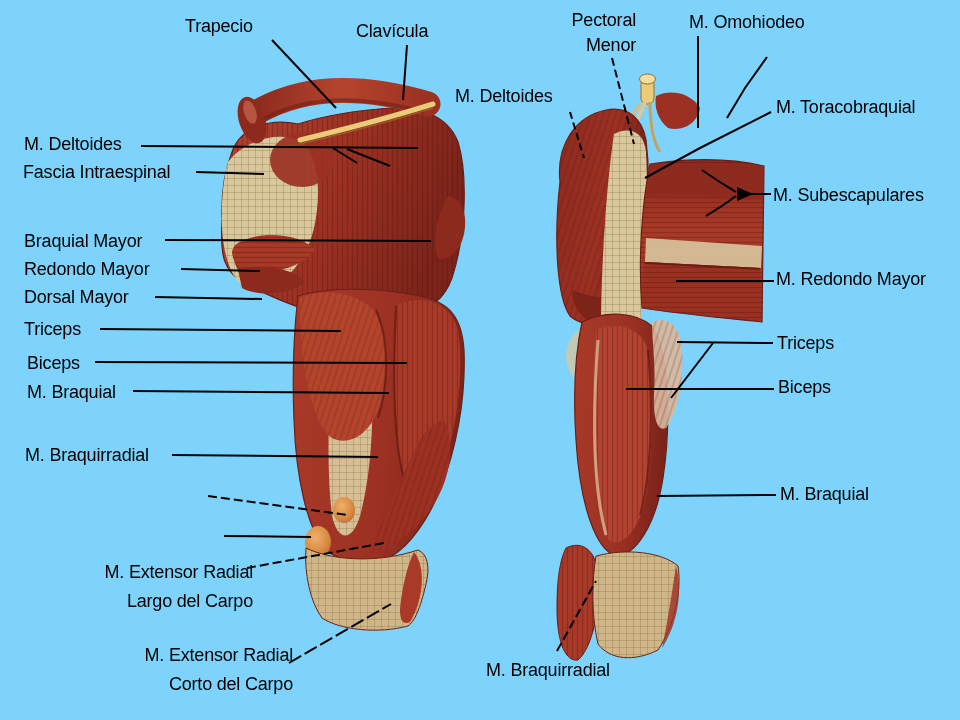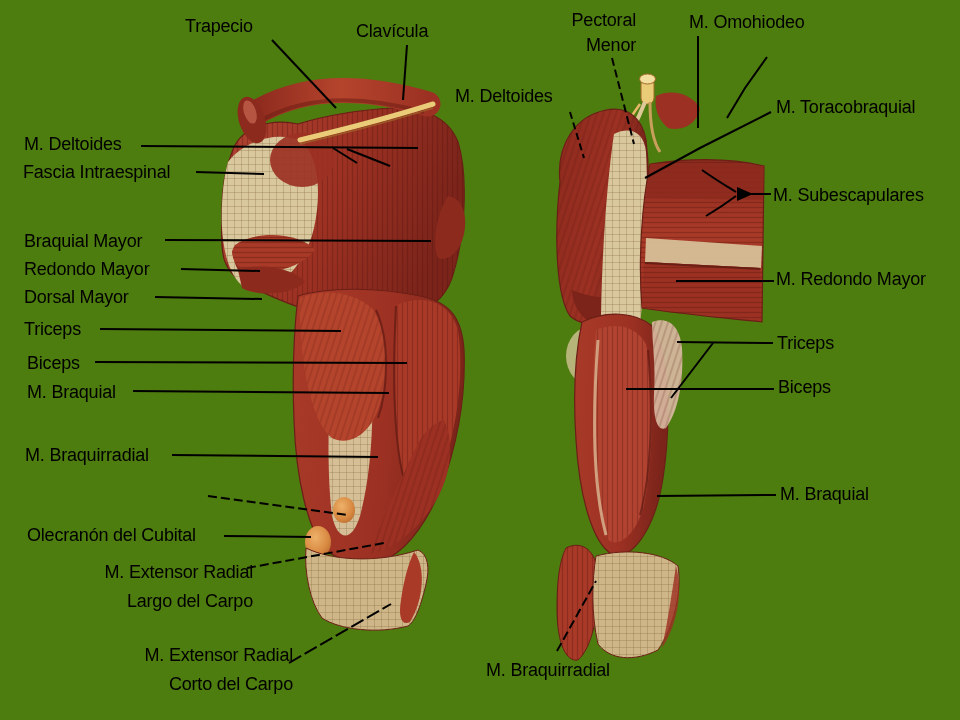--- a/index.html
+++ b/index.html
@@ -1,16 +1,16 @@
 <!DOCTYPE html>
 <html><head>
 <meta charset="utf-8">
 <style>
   html,body{margin:0;padding:0;background:#ffffff;}
-  .stage{position:relative;width:960px;height:720px;background:#4d7c0f;overflow:hidden;
+  .stage{position:relative;width:960px;height:720px;background:#7dd3fc;overflow:hidden;
          font-family:"Liberation Sans", sans-serif;}
   .stage svg{position:absolute;left:0;top:0;}
   .lbl{position:absolute;font-size:18px;line-height:22px;color:#000;letter-spacing:-0.2px;
        white-space:pre-line;}
   .lbl.center{text-align:right;}
   .lbl.twoline{line-height:29px;}
 </style>
 </head>
 <body>
 
@@ -225,21 +225,20 @@
 <div class="lbl" style="left:356px;top:20px">Clavícula</div>
 <div class="lbl" style="left:24px;top:133px">M. Deltoides</div>
 <div class="lbl" style="left:23px;top:161px">Fascia Intraespinal</div>
 <div class="lbl" style="left:24px;top:230px">Braquial Mayor</div>
 <div class="lbl" style="left:24px;top:258px">Redondo Mayor</div>
 <div class="lbl" style="left:24px;top:286px">Dorsal Mayor</div>
 <div class="lbl" style="left:24px;top:318px">Triceps</div>
 <div class="lbl" style="left:27px;top:352px">Biceps</div>
 <div class="lbl" style="left:27px;top:381px">M. Braquial</div>
 <div class="lbl" style="left:25px;top:444px">M. Braquirradial</div>
-<div class="lbl" style="left:27px;top:524px">Olecranón del Cubital</div>
 <div class="lbl center twoline" style="left:58px;top:558px;width:195px">M. Extensor Radial
 Largo del Carpo</div>
 <div class="lbl center twoline" style="left:93px;top:641px;width:200px">M. Extensor Radial
 Corto del Carpo</div>
 <div class="lbl center twoline" style="left:528px;top:8px;width:108px;line-height:25px">Pectoral
 Menor</div>
 <div class="lbl" style="left:689px;top:11px">M. Omohiodeo</div>
 <div class="lbl" style="left:776px;top:96px">M. Toracobraquial</div>
 <div class="lbl" style="left:455px;top:85px">M. Deltoides</div>
 <div class="lbl" style="left:773px;top:184px">M. Subescapulares</div>

